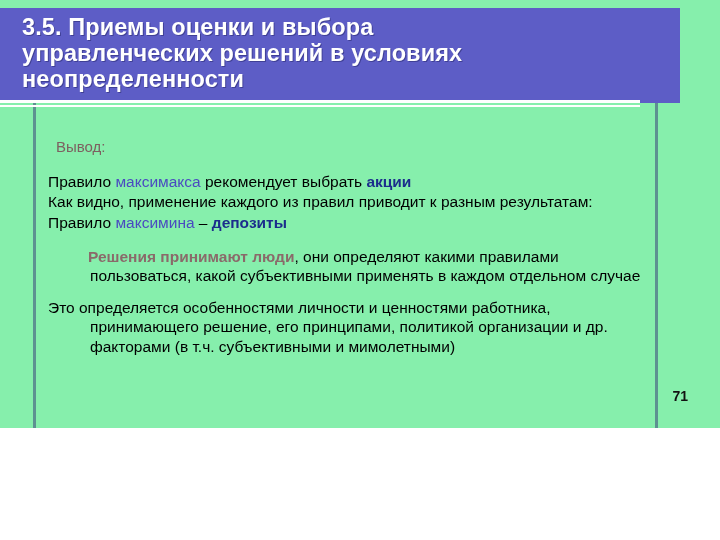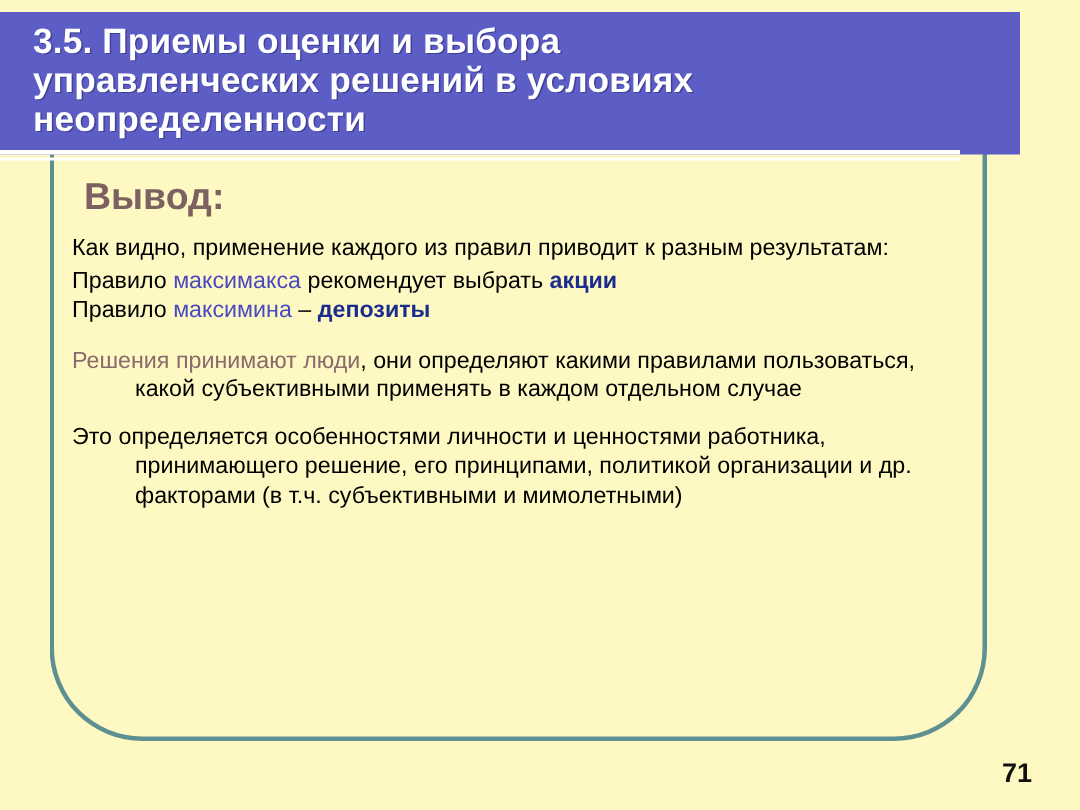--- a/index.html
+++ b/index.html
@@ -12,22 +12,22 @@
     background: #ffffff;
     font-family: "Liberation Sans", sans-serif;
     overflow: hidden;
     position: relative;
   }
 
   #slide {
     position: absolute;
     inset: 0;
     width: 720px;
-    height: 540px;
-    background: #fef9c3;
+    height: 428px;
+    background: #86efac;
     overflow: hidden;
   }
 
   
   .frame-bracket {
     position: absolute;
     left: 33px;
     top: 96px;
     width: 625px;
     height: 398px;
@@ -81,50 +81,50 @@
   
   .body-area {
     position: absolute;
     left: 48px;
     top: 120px;
     width: 600px;
   }
 
   .heading-conclusion {
     color: #7d6060;
-    font-size: 25px;
-    font-weight: bold;
-    margin: 0 0 14px 8px;
+    font-size: 15px;
+    font-weight: normal;
+    margin: 16px 0 14px 8px;
     line-height: 22px;
   }
 
   .para {
     color: #000000;
     font-size: 15.5px;
     line-height: 19.5px;
     margin: 0 0 2px 0;
     padding-left: 42px;
     text-indent: -42px;
     white-space: normal;
   }
   .para.tight { margin-bottom: 0; }
   .para.gap-before { margin-top: 12px; }
   .para.gap-before-lg { margin-top: 14px; }
 
   .rule { color: #000000; }
   .kw-blue { color: #4a4ac0; }
   .kw-navy { color: #1b2d8c; font-weight: bold; }
-  .kw-mauve { color: #8a6a6a; font-weight: normal; }
+  .kw-mauve { color: #8a6a6a; font-weight: bold; margin-left: 40px; }
 
   
   .page-number {
     position: absolute;
     right: 32px;
-    bottom: 14px;
-    font-size: 18px;
+    bottom: 24px;
+    font-size: 14px;
     font-weight: bold;
     color: #111111;
   }
 </style>
 </head>
 <body>
 
 <div id="slide">
 
   <div class="frame-bracket"></div>
@@ -134,23 +134,23 @@
 управленческих решений в условиях
 неопределенности</div>
     <div class="title-underline"></div>
     <div class="title-underline-2"></div>
   </div>
 
   <div class="body-area">
 
     <div class="heading-conclusion">Вывод:</div>
 
+    <p class="para tight"><span class="rule">Правило </span><span class="kw-blue">максимакса</span><span class="rule"> рекомендует выбрать </span><span class="kw-navy">акции</span></p>
+
     <p class="para"><span>Как видно, применение каждого из правил приводит к разным результатам:</span></p>
-
-    <p class="para tight"><span class="rule">Правило </span><span class="kw-blue">максимакса</span><span class="rule"> рекомендует выбрать </span><span class="kw-navy">акции</span></p>
 
     <p class="para tight"><span class="rule">Правило </span><span class="kw-blue">максимина</span><span class="rule"> – </span><span class="kw-navy">депозиты</span></p>
 
 
 
     <p class="para gap-before-lg"><span class="kw-mauve">Решения принимают люди</span><span>, они определяют какими правилами пользоваться, какой субъективными применять в каждом отдельном случае</span></p>
 
     <p class="para gap-before"><span>Это определяется особенностями личности и ценностями работника, принимающего решение, его принципами, политикой организации и др. факторами (в т.ч. субъективными и мимолетными)</span></p>
 
   </div>

